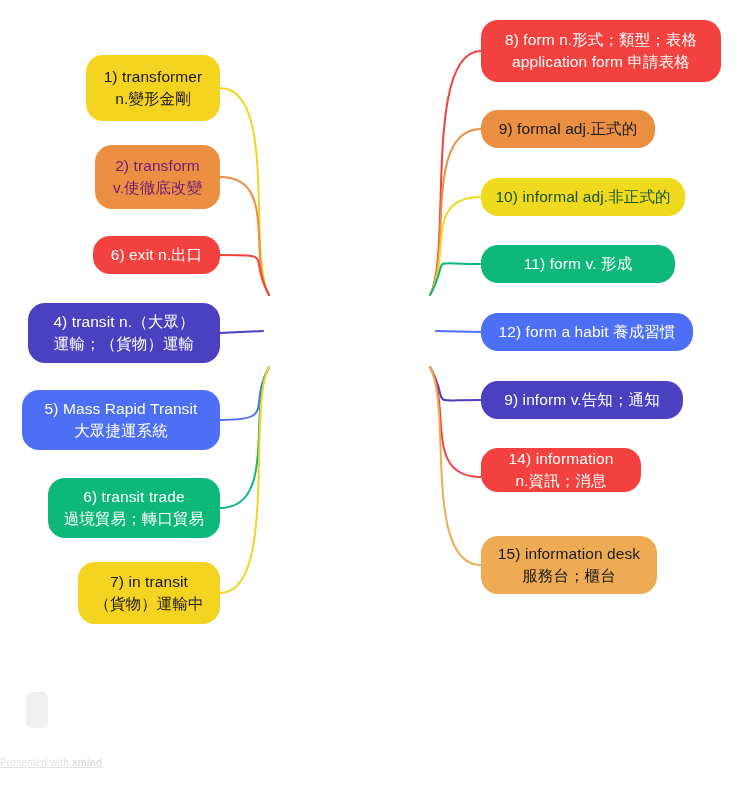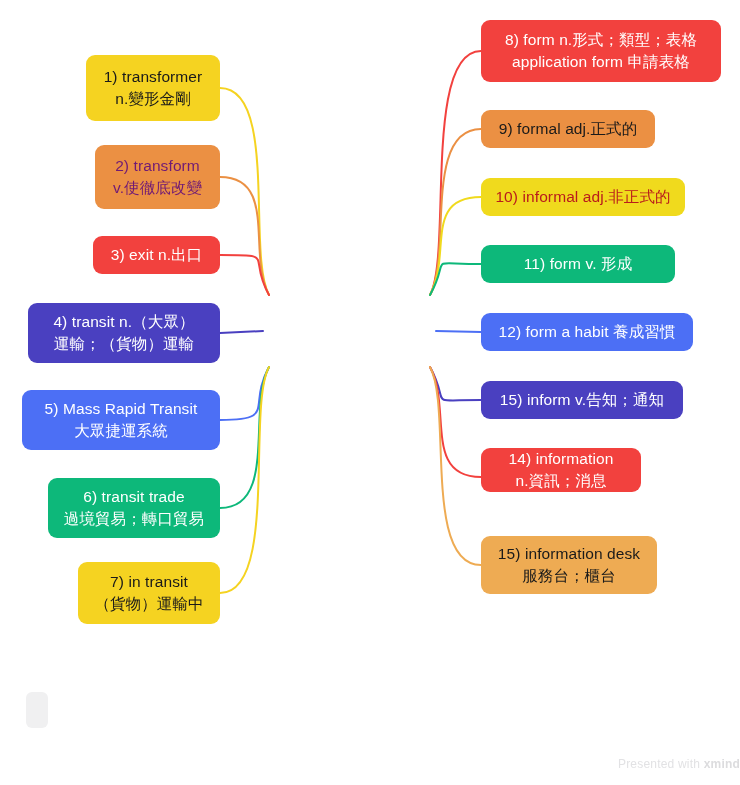--- a/index.html
+++ b/index.html
@@ -25,21 +25,21 @@
     position: absolute;
     left: 0;
     top: 0;
     width: 740px;
     height: 785px;
     pointer-events: none;
   }
   .node {
     position: absolute;
     box-sizing: border-box;
-    border-radius: 9px;
+    border-radius: 17px;
     display: flex;
     flex-direction: column;
     align-items: center;
     justify-content: center;
     padding: 7px 12px;
     font-size: 15.5px;
     line-height: 1.42;
     letter-spacing: 0.1px;
     text-align: center;
     white-space: nowrap;
@@ -62,24 +62,25 @@
     text-align: center;
     white-space: nowrap;
     z-index: 5;
   }
   .central .line { display: block; }
   .watermark {
     position: absolute;
     left: 0;
     right: 0;
     top: 757px;
-    text-align: right;
-    font-size: 12px;
+    text-align: left;
+    font-size: 10px;
     color: #e2e2e4;
     letter-spacing: 0.2px;
+    text-decoration: underline;
   }
   .watermark b {
     font-weight: bold;
     color: #dcdcde;
   }
   .placeholder {
     position: absolute;
     left: 26px;
     top: 692px;
     width: 22px;
@@ -113,21 +114,21 @@
   <div id="nodes-layer">
       <div class="node" style="left: 86px; top: 55px; width: 134px; height: 66px; background: rgb(245, 211, 33); color: rgb(26, 26, 26);">
         <span class="line">1) transformer</span>
         <span class="line">n.變形金剛</span>
       </div>
       <div class="node" style="left: 95px; top: 145px; width: 125px; height: 64px; background: rgb(235, 144, 67); color: #701a75;">
         <span class="line">2) transform</span>
         <span class="line">v.使徹底改變</span>
       </div>
       <div class="node" style="left: 93px; top: 236px; width: 127px; height: 38px; background: rgb(242, 65, 62); color: rgb(255, 255, 255);">
-        <span class="line">3) exit  n.出口</span>
+        <span class="line">6) exit  n.出口</span>
       </div>
       <div class="node" style="left: 28px; top: 303px; width: 192px; height: 60px; background: rgb(74, 64, 192); color: #ffffff;">
         <span class="line">4) transit   n.（大眾）</span>
         <span class="line">運輸；（貨物）運輸</span>
       </div>
       <div class="node" style="left: 22px; top: 390px; width: 198px; height: 60px; background: rgb(76, 111, 245); color: rgb(255, 255, 255);">
         <span class="line">5) Mass Rapid Transit</span>
         <span class="line">大眾捷運系統</span>
       </div>
       <div class="node" style="left: 48px; top: 478px; width: 172px; height: 60px; background: rgb(13, 184, 122); color: rgb(255, 255, 255);">
@@ -138,31 +139,31 @@
         <span class="line">7) in transit</span>
         <span class="line">（貨物）運輸中</span>
       </div>
       <div class="node" style="left: 481px; top: 20px; width: 240px; height: 62px; background: rgb(242, 65, 62); color: rgb(255, 255, 255);">
         <span class="line">8) form   n.形式；類型；表格</span>
         <span class="line">application form 申請表格</span>
       </div>
       <div class="node" style="left: 481px; top: 110px; width: 174px; height: 38px; background: rgb(235, 144, 67); color: rgb(26, 26, 26);">
         <span class="line">9) formal adj.正式的</span>
       </div>
-      <div class="node" style="left: 481px; top: 178px; width: 204px; height: 38px; background: rgb(240, 218, 29); color: #b91c1c;">
+      <div class="node" style="left: 481px; top: 178px; width: 204px; height: 38px; background: rgb(240, 218, 29); color: #14532d;">
         <span class="line">10) informal adj.非正式的</span>
       </div>
       <div class="node" style="left: 481px; top: 245px; width: 194px; height: 38px; background: rgb(13, 184, 122); color: rgb(255, 255, 255);">
         <span class="line">11)  form   v. 形成</span>
       </div>
       <div class="node" style="left: 481px; top: 313px; width: 212px; height: 38px; background: rgb(76, 111, 245); color: rgb(255, 255, 255);">
         <span class="line">12) form a habit 養成習慣</span>
       </div>
       <div class="node" style="left: 481px; top: 381px; width: 202px; height: 38px; background: rgb(74, 64, 192); color: rgb(255, 255, 255);">
-        <span class="line">15) inform  v.告知；通知</span>
+        <span class="line">9) inform  v.告知；通知</span>
       </div>
       <div class="node" style="left: 481px; top: 448px; width: 160px; height: 44px; background: rgb(242, 65, 62); color: rgb(255, 255, 255);">
         <span class="line">14) information</span>
         <span class="line">n.資訊；消息</span>
       </div>
       <div class="node" style="left: 481px; top: 536px; width: 176px; height: 58px; background: rgb(238, 171, 83); color: rgb(26, 26, 26);">
         <span class="line">15) information desk</span>
         <span class="line">服務台；櫃台</span>
       </div>
     </div>

